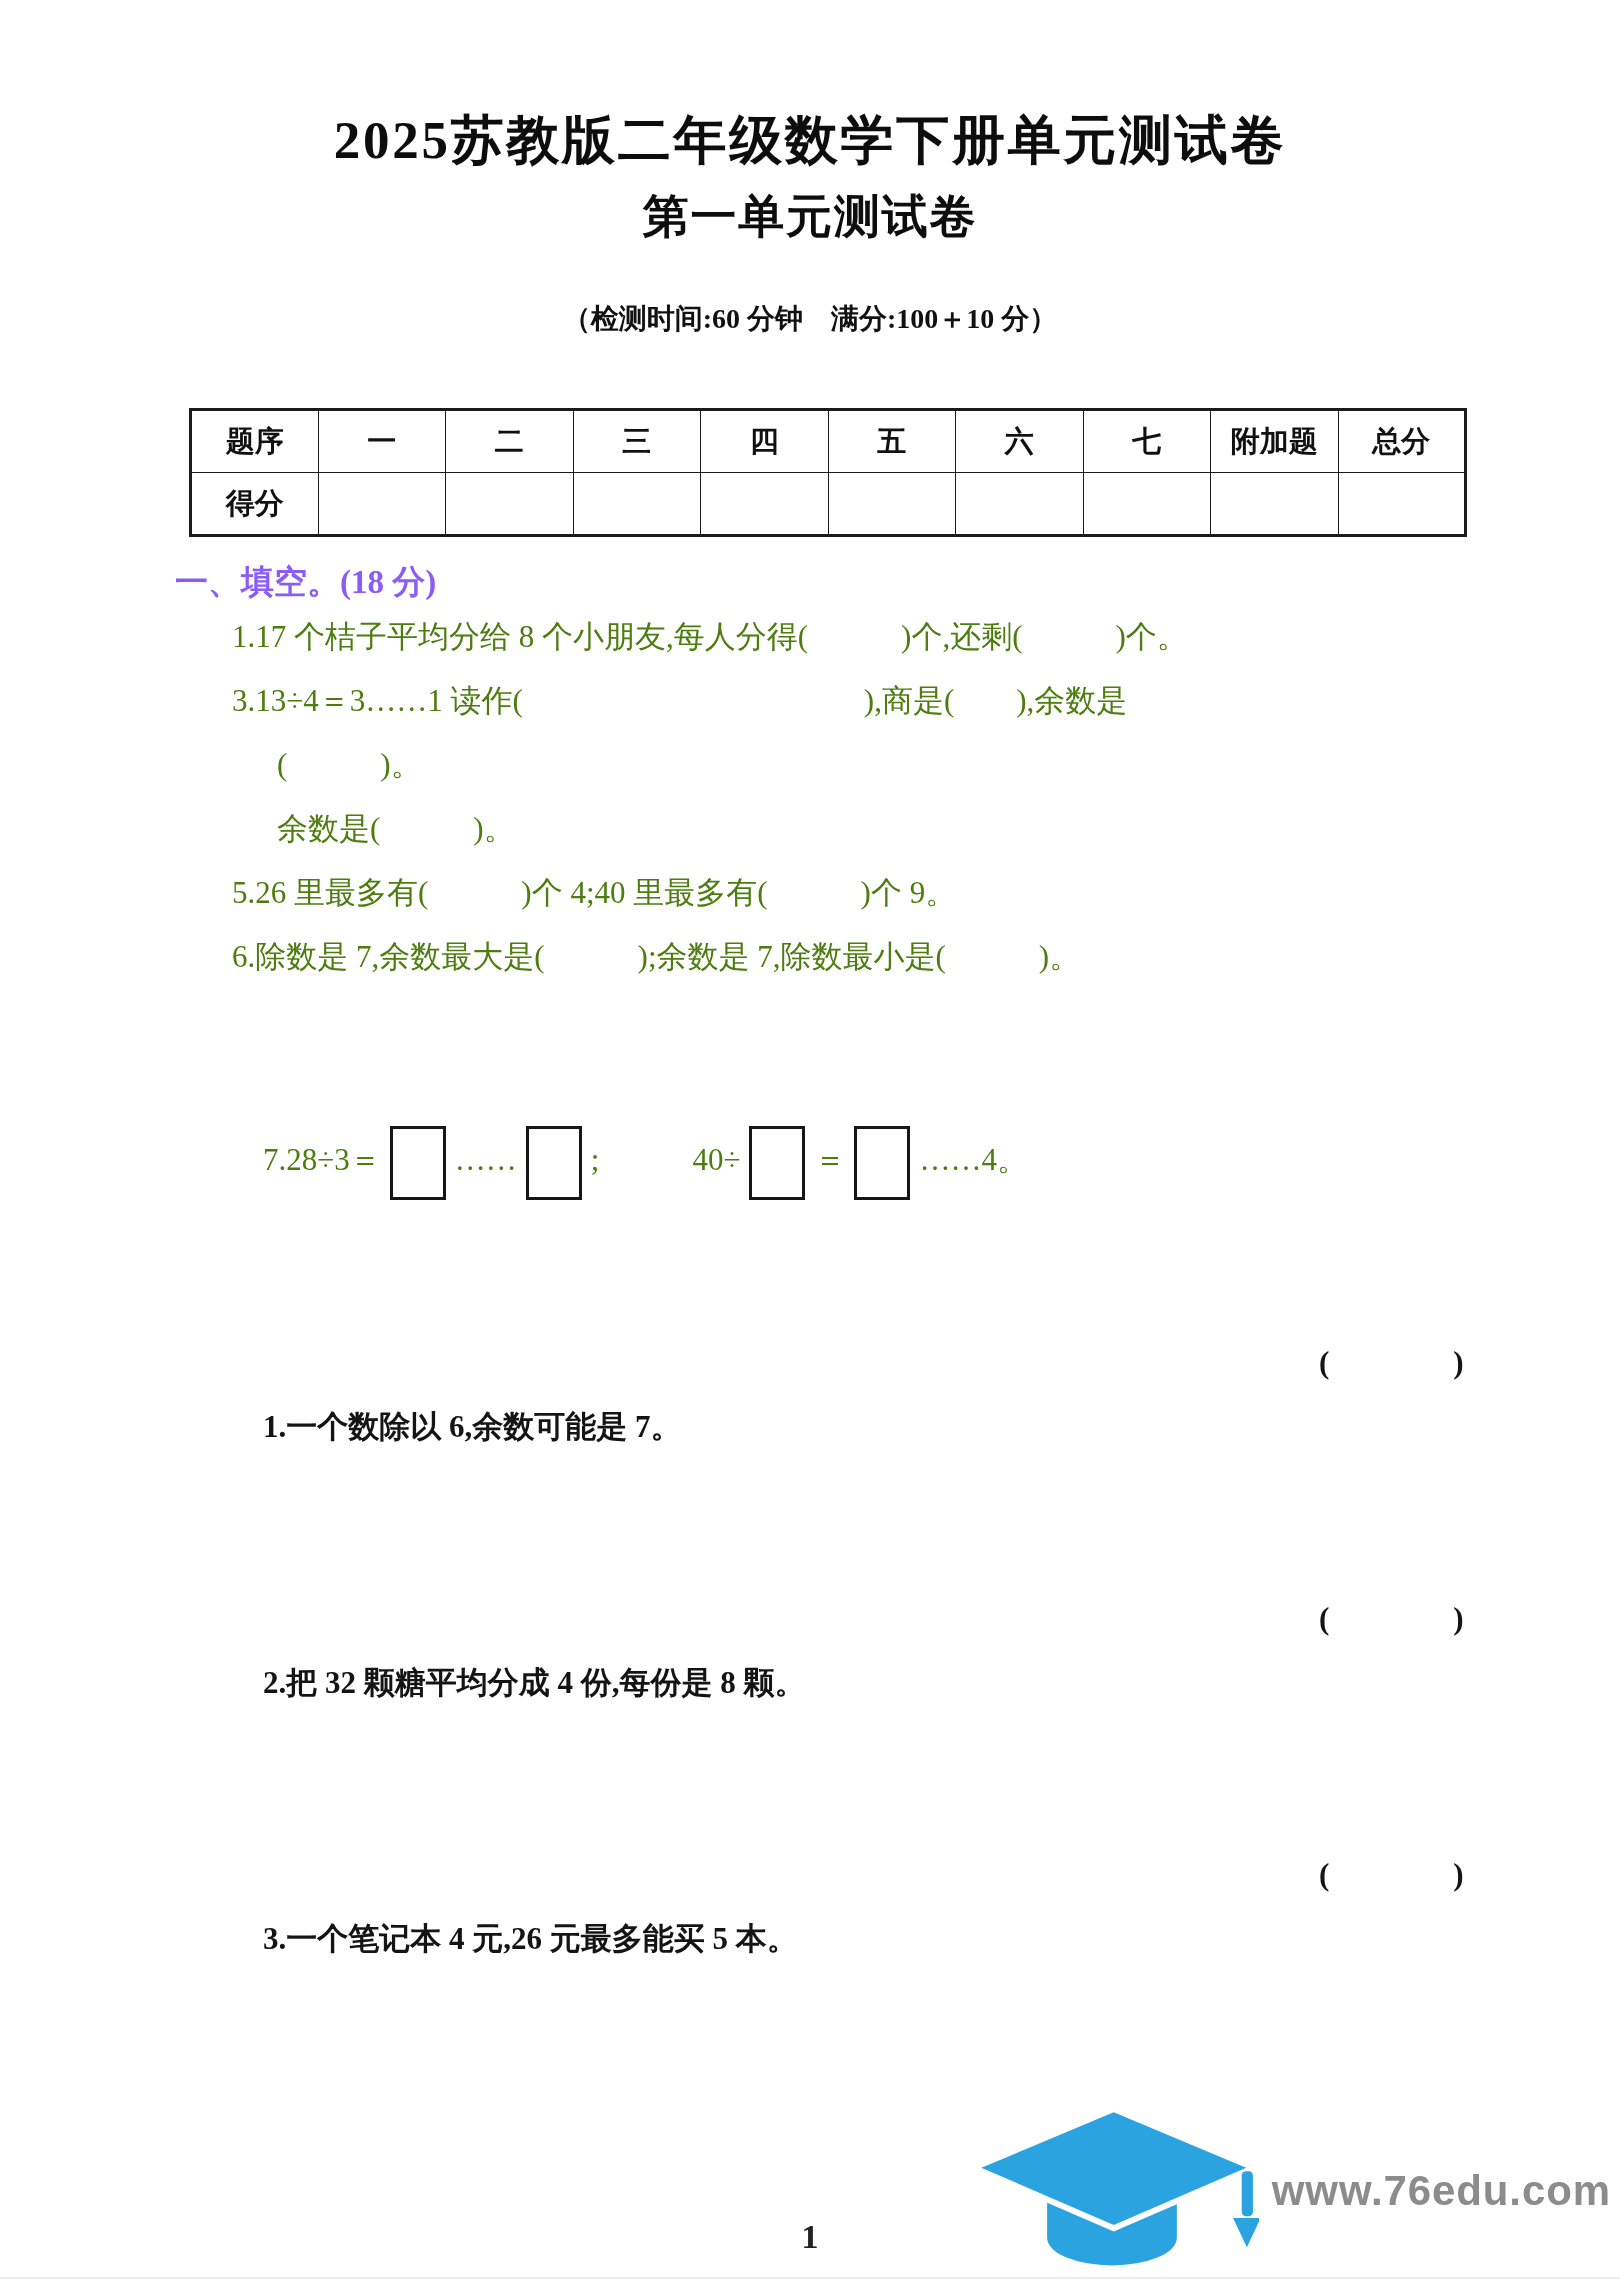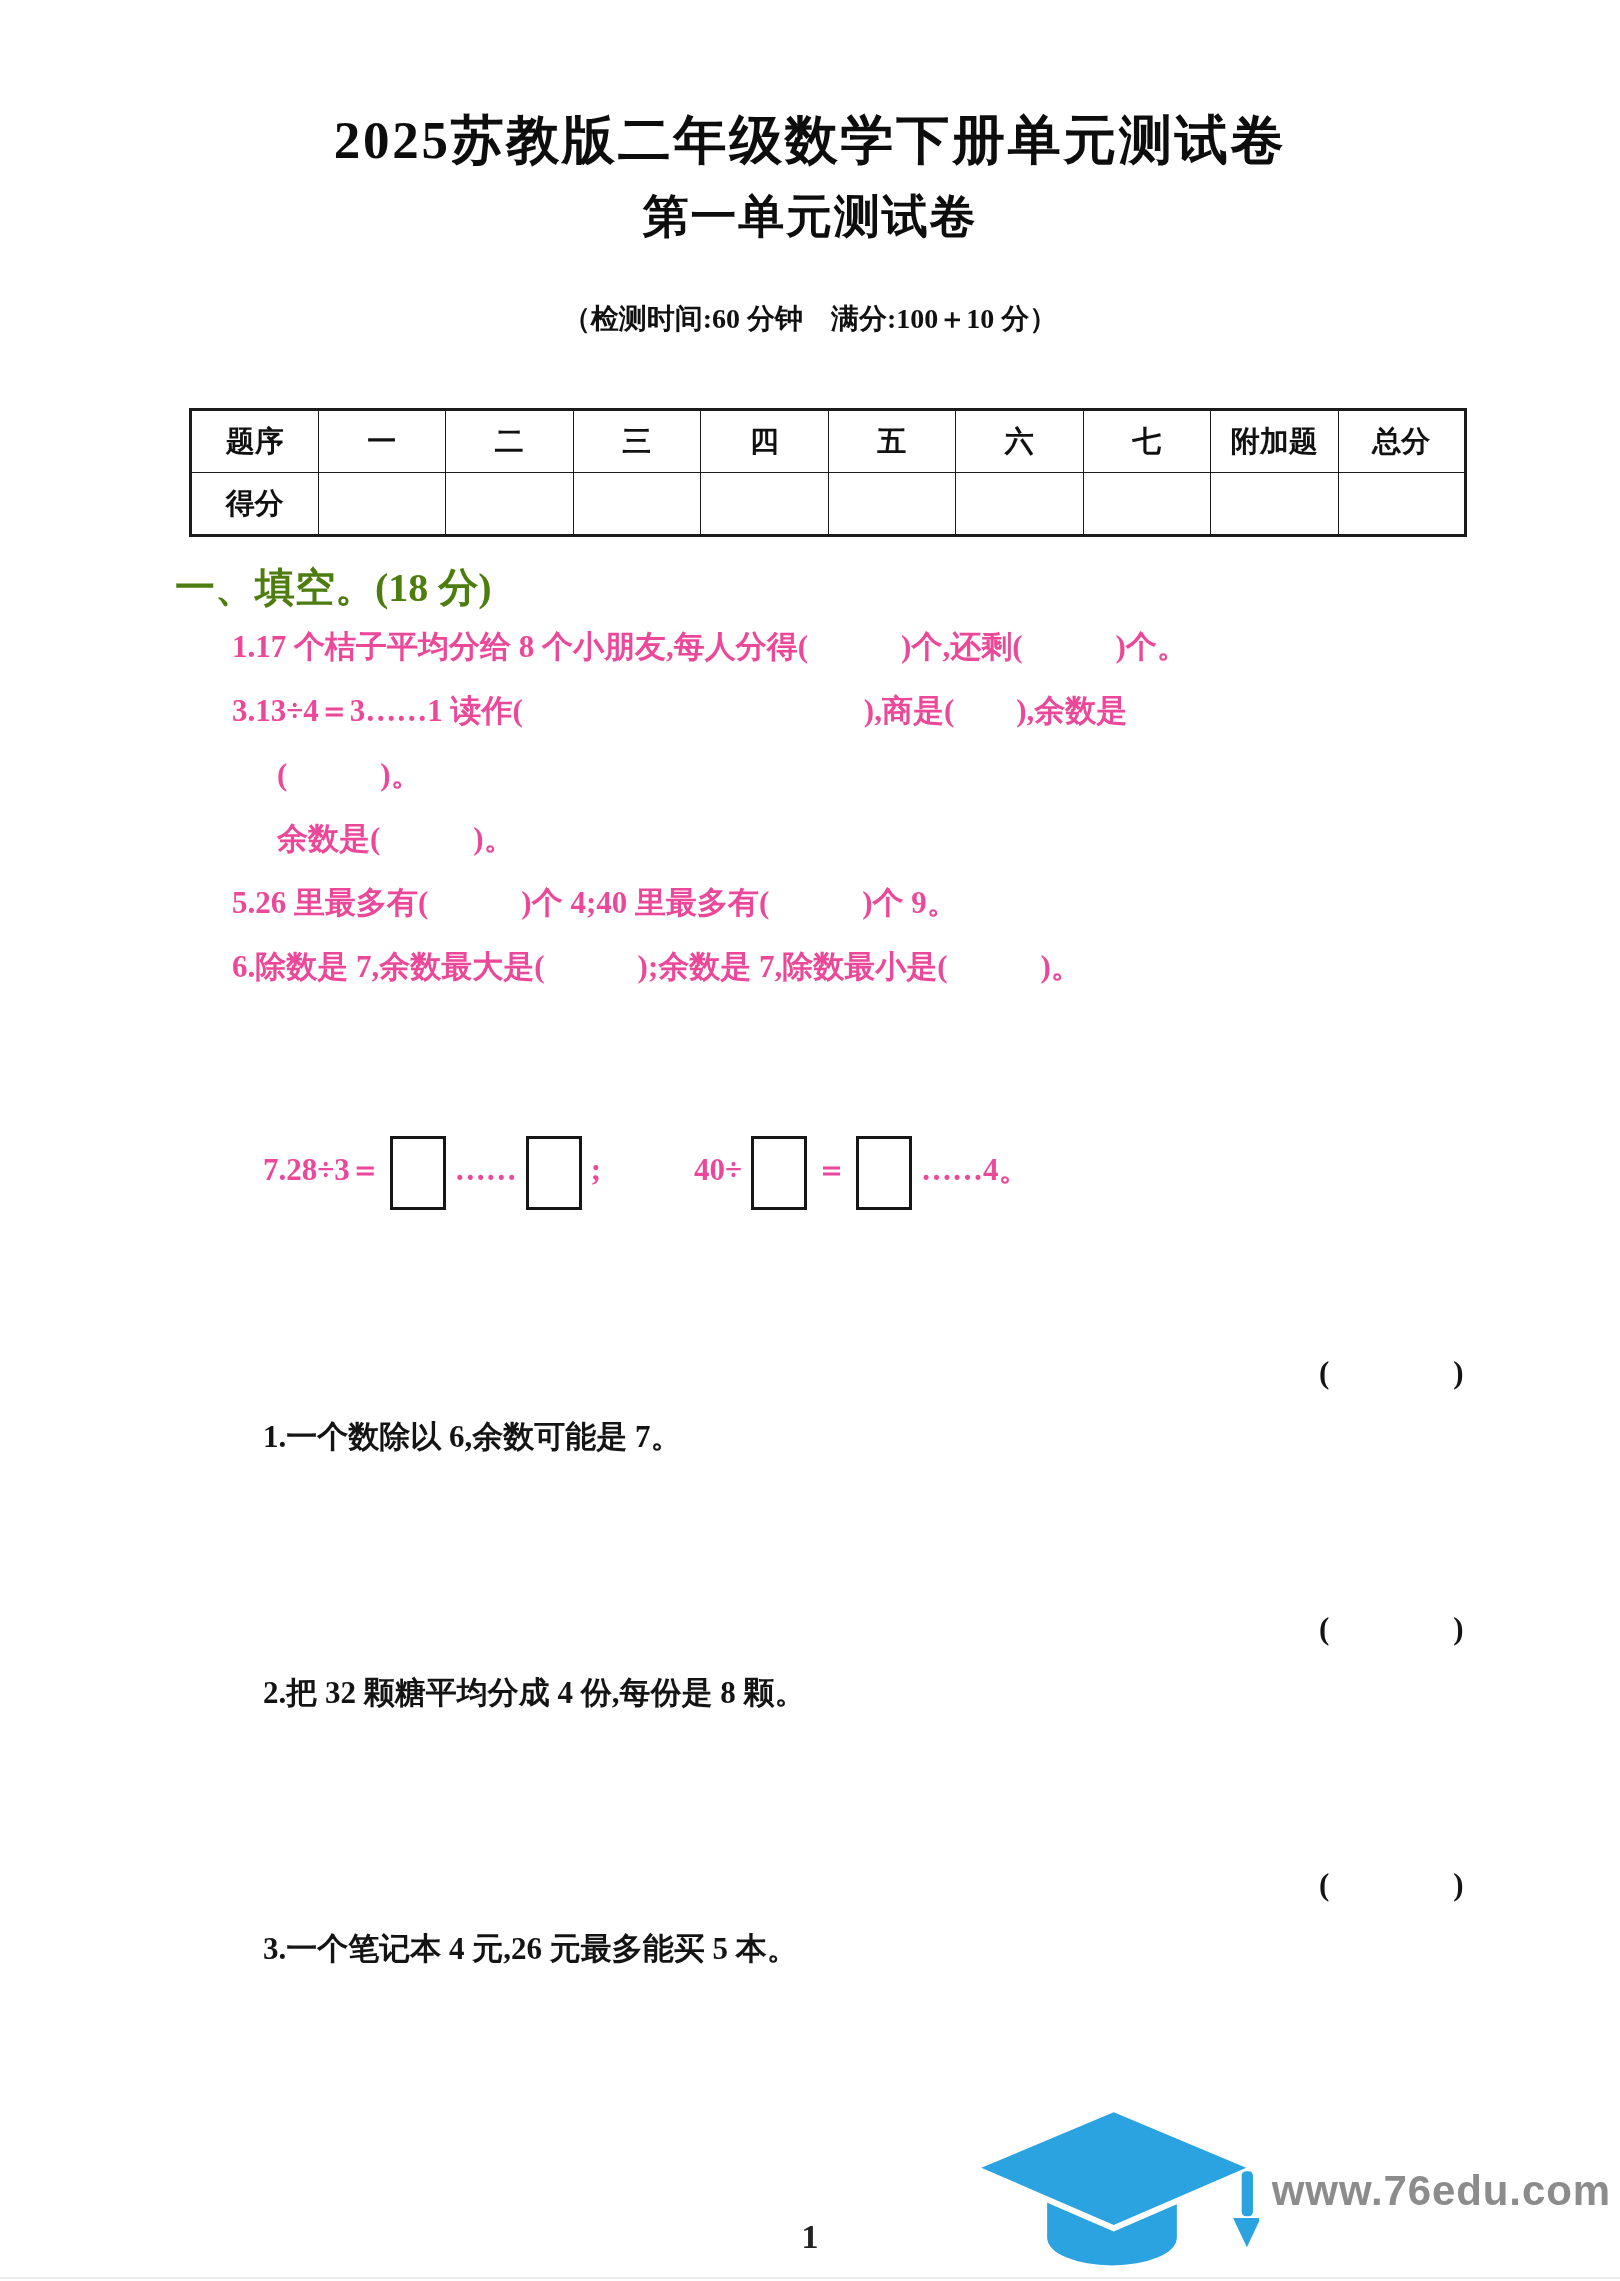--- a/index.html
+++ b/index.html
@@ -30,25 +30,25 @@
     margin:70px 0 0 189px;width:1278px;
     border:3.6px solid #1b1b1b;
   }
   table.score td{
     border:1.8px solid #1b1b1b;height:61px;text-align:center;
     font-size:29px;font-weight:700;color:#111;padding:0;
   }
 
   
   .sec-heading{
-    margin:23px 0 0 175px;font-size:40px;font-weight:700;color:#4d7c0f;
+    margin:23px 0 0 175px;font-size:33px;font-weight:700;color:#8b5cf6;
   }
   .q{
     margin-left:232px;margin-right:107px;
-    font-size:31px;font-weight:700;line-height:64px;color:#ec4899;
+    font-size:31px;font-weight:400;line-height:64px;color:#4d7c0f;
     white-space:pre-wrap;
   }
   .q.cont{margin-left:277px;}
   .q.boxrow{line-height:114px;}
 
   .answer-box{
     display:inline-block;width:50px;height:68px;
     border:3.6px solid #161616;vertical-align:middle;
     margin:0 9px;background:#fff;
   }

